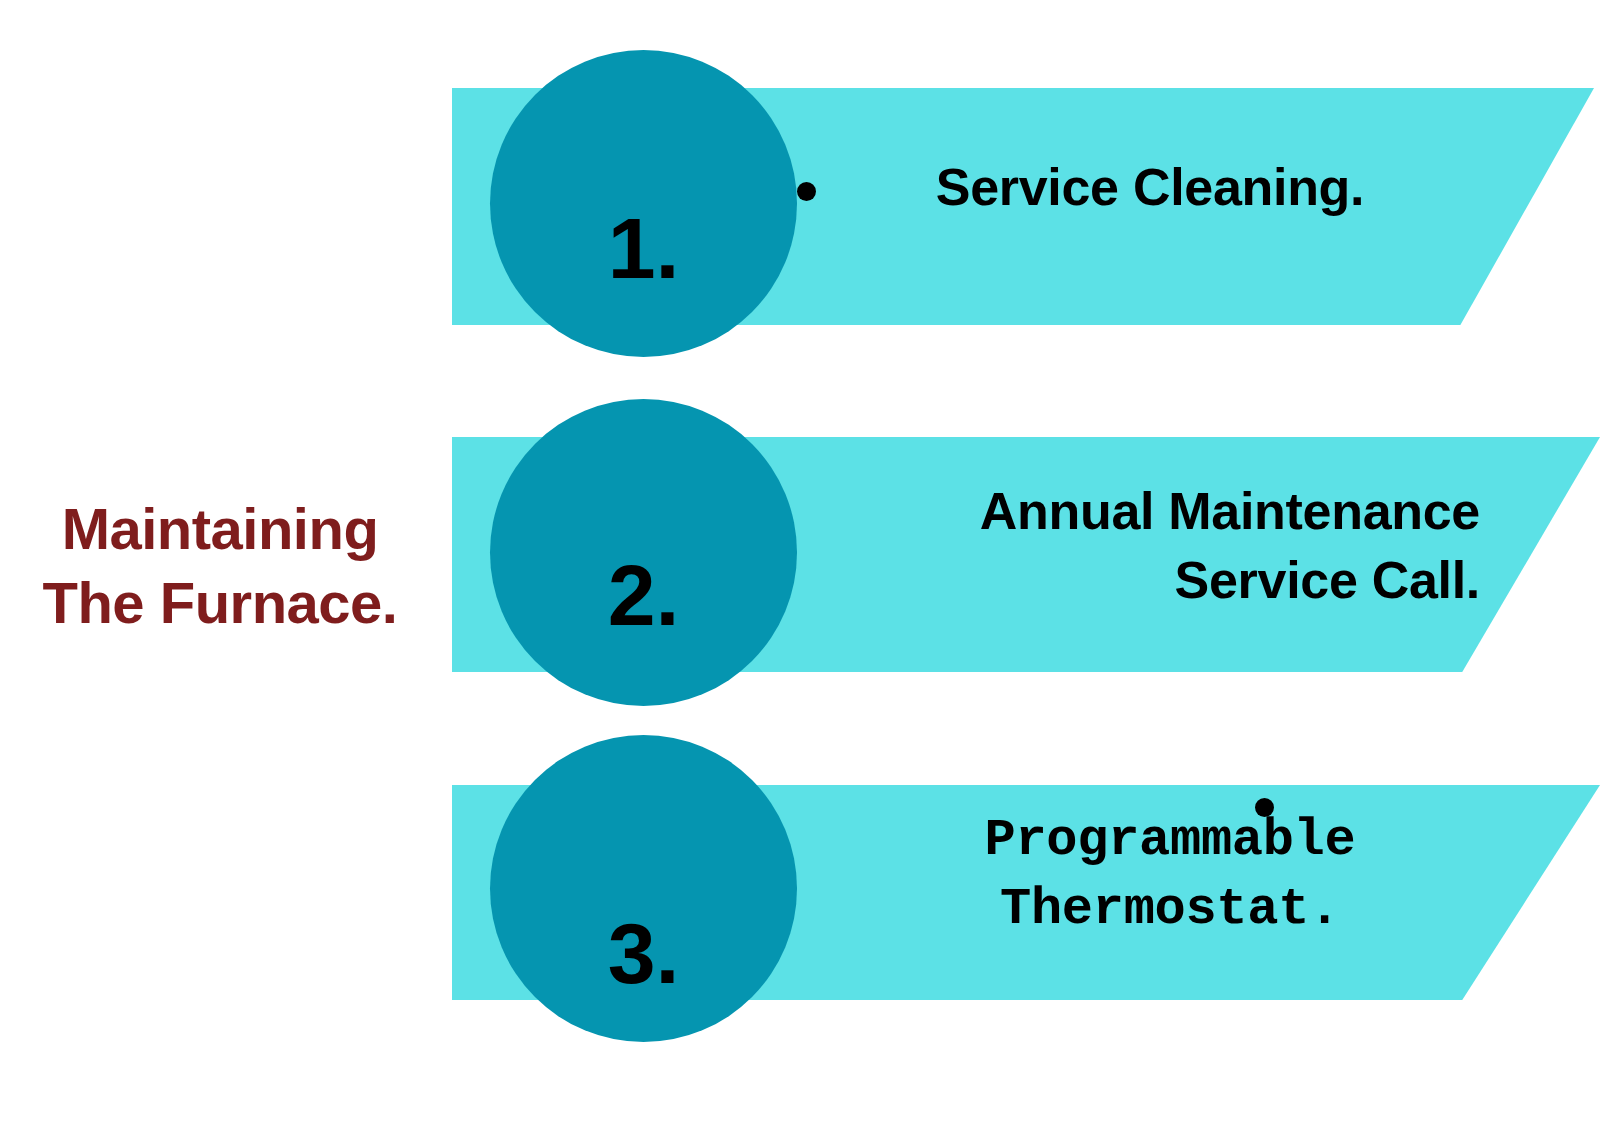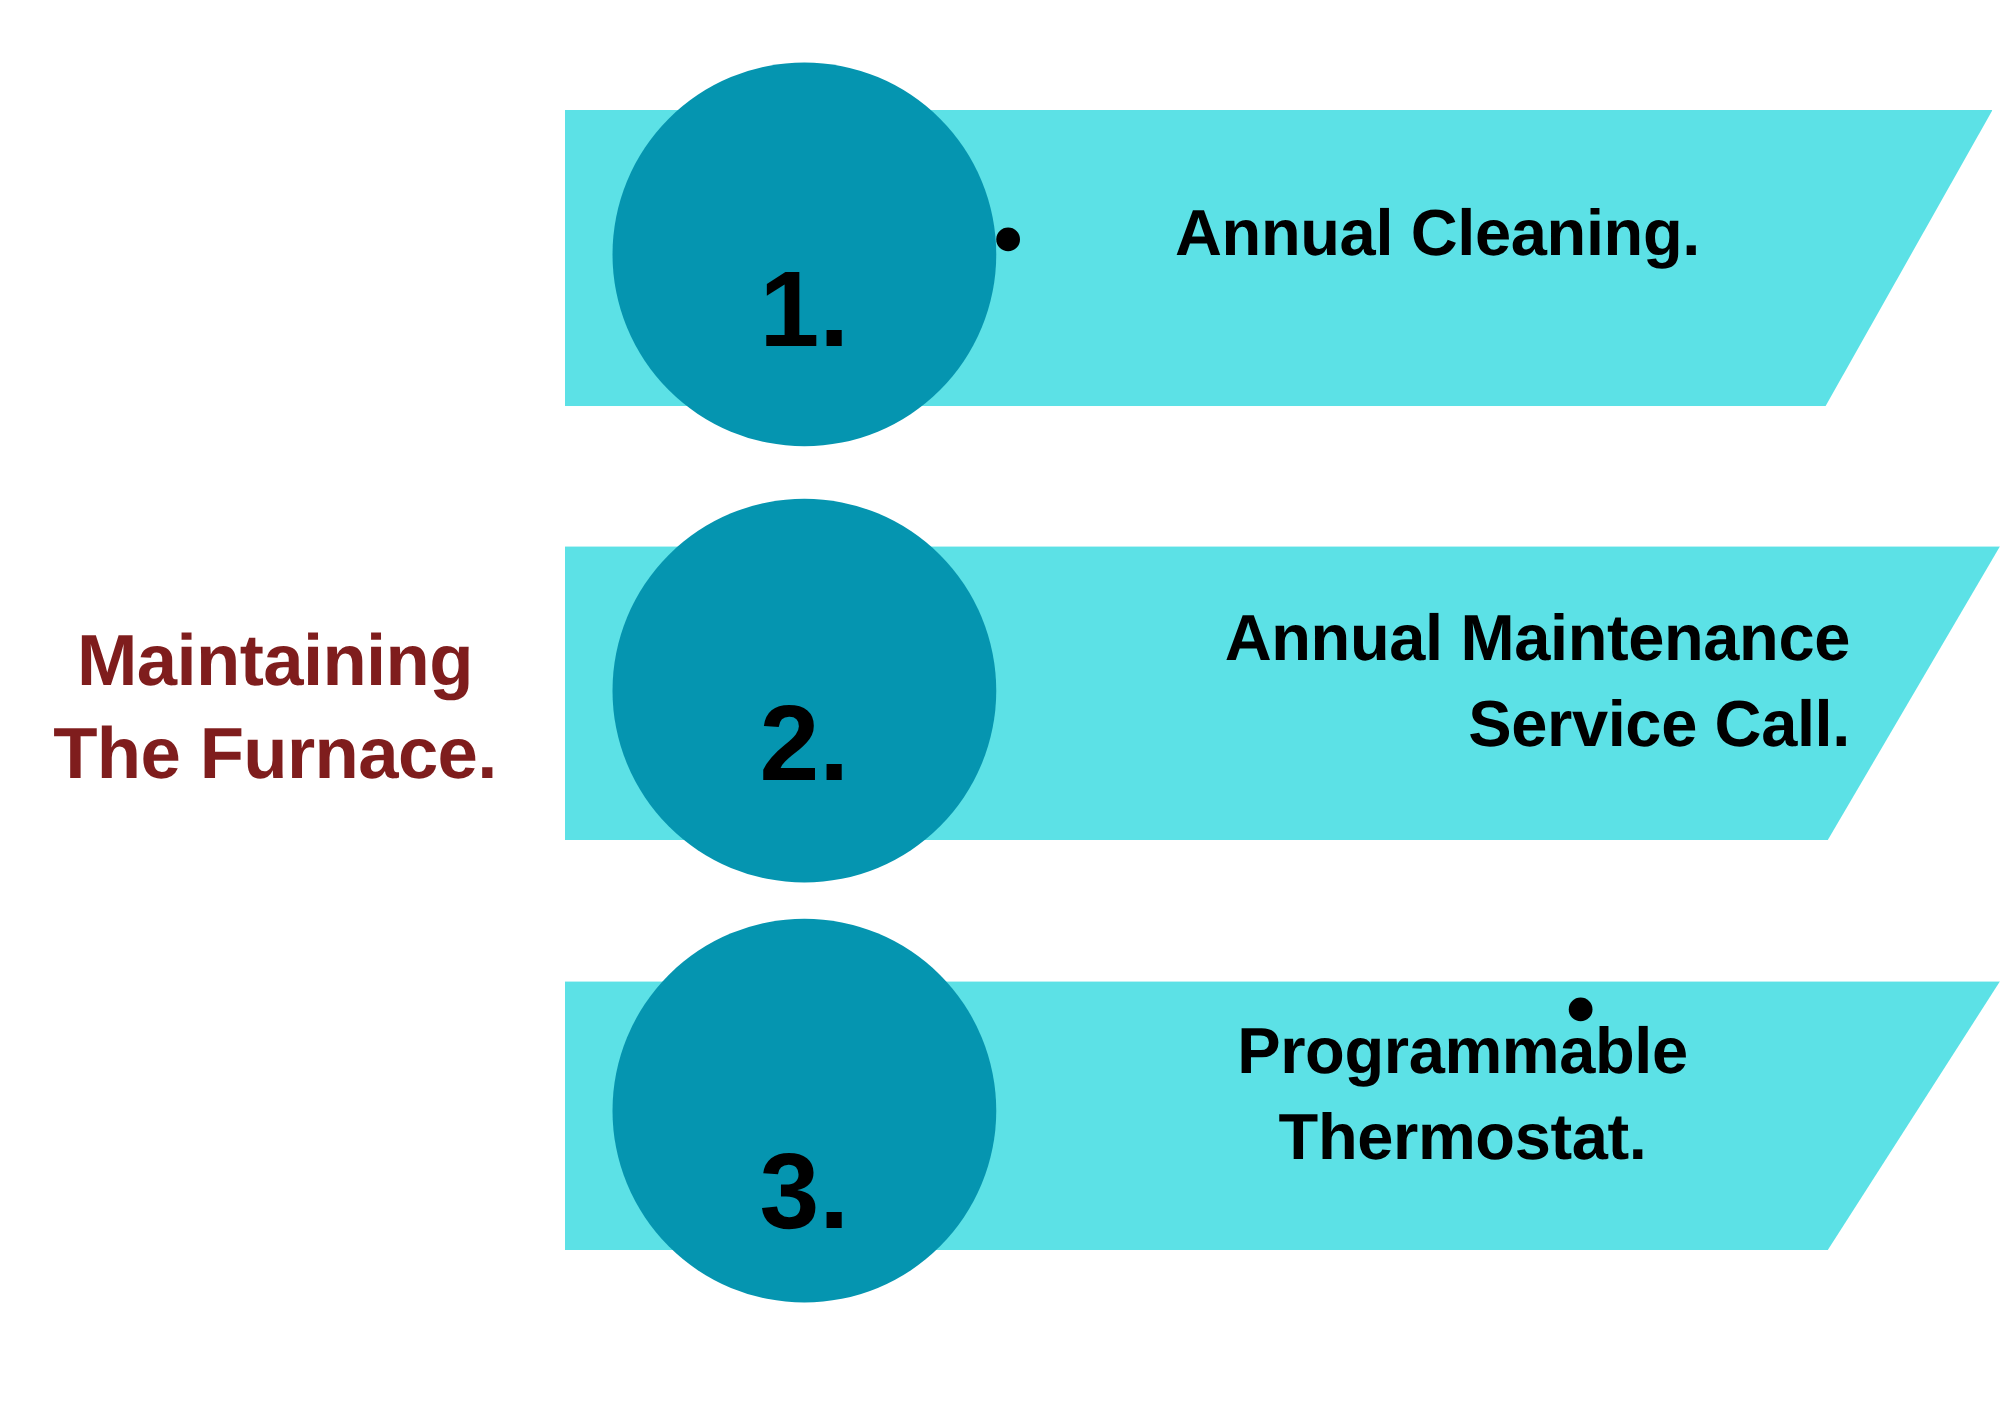--- a/index.html
+++ b/index.html
@@ -112,37 +112,37 @@
   
   #row-3 { top: 785px; height: 215px; }
   #row-3 .banner {
     left: 452px;
     width: 1148px;
     clip-path: polygon(0 0, 100% 0, 88.0% 100%, 0 100%);
   }
   #row-3 .step-circle { left: 490px; top: -50px; width: 307px; height: 307px; }
   #row-3 .step-number { top: 175px; }
   #row-3 .bullet-dot { left: 765px; top: 63px; }
-  #row-3 .step-label { left: 860px; top: 22px; width: 620px; }
+  #row-3 .step-label { left: 860px; top: 22px; width: 620px; font-family: Liberation Mono, monospace; }
 </style>
 </head>
 <body>
 
 <div id="canvas">
 
   <div class="main-title">Maintaining
 The Furnace.</div>
 
   <div class="row" id="row-1">
     <div class="banner"></div>
     <div class="step-circle">
       <div class="step-number">1.</div>
     </div>
     <div class="bullet-dot"></div>
-    <div class="step-label">Annual Cleaning.</div>
+    <div class="step-label">Service Cleaning.</div>
   </div>
 
   <div class="row" id="row-2">
     <div class="banner"></div>
     <div class="step-circle">
       <div class="step-number">2.</div>
     </div>
     <div class="step-label">Annual Maintenance
 Service Call.</div>
   </div>

